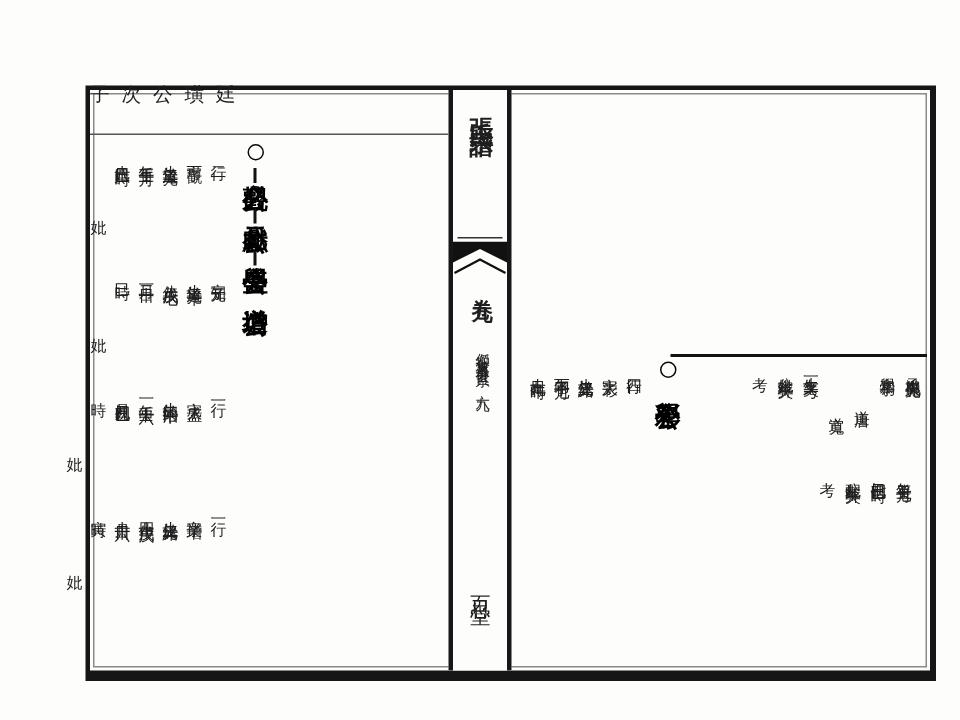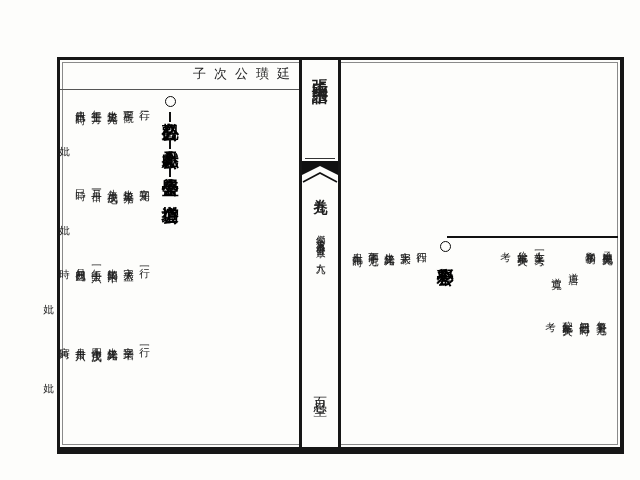--- a/index.html
+++ b/index.html
@@ -15,21 +15,21 @@
          display:flex;flex-direction:column;align-items:center;background:#fdfdfb;}
   .vtext{writing-mode:vertical-rl;text-orientation:upright;}
   .sp-title{margin-top:6px;height:90px;font-size:16px;font-weight:700;letter-spacing:3px;line-height:1;}
   .sp-rule{width:30px;height:1px;background:#333;margin-top:2px;}
   .fishtail{margin-top:2px;}
   .sp-vol{margin-top:3px;height:34px;font-size:14px;font-weight:700;letter-spacing:2px;line-height:1;}
   .sp-sub{margin-top:6px;height:140px;font-size:9.5px;letter-spacing:1.5px;line-height:1.2;}
   .sp-page{margin-inline-start:13px;}
   .sp-hall{margin-top:18px;height:52px;font-size:13.5px;letter-spacing:3px;line-height:1;}
   
-  .hdr-text{position:absolute;left:60px;top:65px;width:238px;text-align:right;
+  .hdr-text{position:absolute;left:60px;top:54px;width:238px;text-align:left;
             font-size:13px;letter-spacing:8px;}
   .hdr-rule{position:absolute;left:60px;top:89px;width:239px;height:1px;background:#555;}
   
   .chain{position:absolute;display:flex;flex-direction:column;align-items:center;width:26px;}
   .chain-left{left:157px;top:95px;}
   .chain-right{left:432px;top:240px;}
   .ring{width:11px;height:11px;border:1.6px solid #0a0a0a;border-radius:50%;margin:1px 0 2px 0;box-sizing:border-box;}
   .bname{writing-mode:vertical-rl;text-orientation:upright;font-size:17px;font-weight:700;
          letter-spacing:0.5px;line-height:1.02;color:#000;}
   .vline{width:1.5px;height:10px;background:#111;margin:1px 0;}

